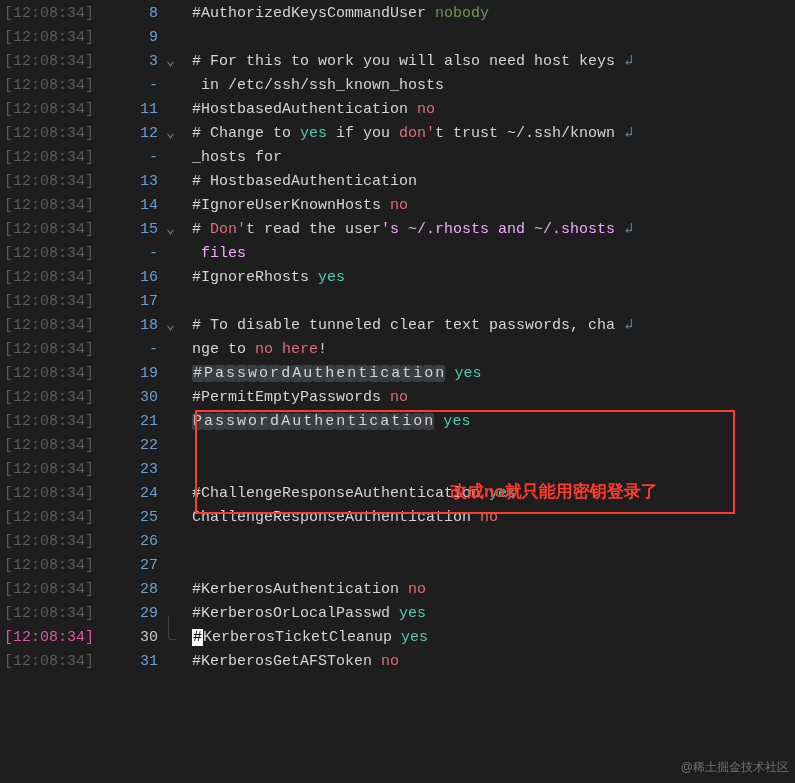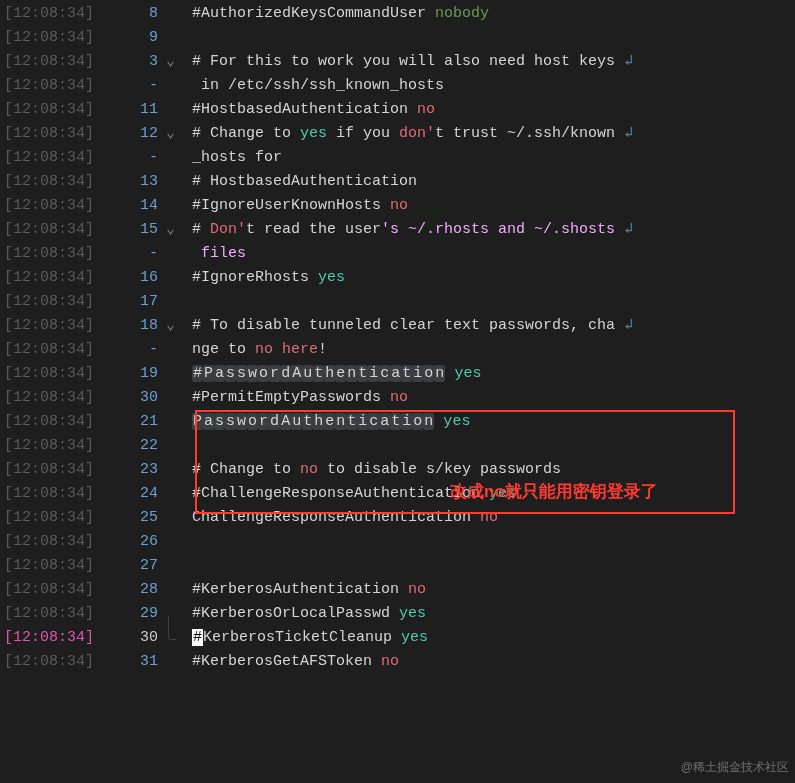--- a/index.html
+++ b/index.html
@@ -125,21 +125,21 @@
     <div class="line"><span class="ts">[12:08:34]</span><span class="ln">15</span><span class="gut"><span class="fold">⌄</span></span><span class="code"><span class="w"># </span><span class="r">Don'</span><span class="w">t read the user</span><span class="s">'s ~/.rhosts and ~/.shosts </span><span class="wrap-icon">↲</span></span></div>
     <div class="line"><span class="ts">[12:08:34]</span><span class="ln">-</span><span class="gut"><span class="vbar"></span></span><span class="code"><span class="s"> files</span></span></div>
     <div class="line"><span class="ts">[12:08:34]</span><span class="ln">16</span><span class="gut"></span><span class="code"><span class="w">#IgnoreRhosts </span><span class="y">yes</span></span></div>
     <div class="line"><span class="ts">[12:08:34]</span><span class="ln">17</span><span class="gut"></span><span class="code"></span></div>
     <div class="line"><span class="ts">[12:08:34]</span><span class="ln">18</span><span class="gut"><span class="fold">⌄</span></span><span class="code"><span class="w"># To disable tunneled clear text passwords, cha </span><span class="wrap-icon">↲</span></span></div>
     <div class="line"><span class="ts">[12:08:34]</span><span class="ln">-</span><span class="gut"><span class="vbar"></span></span><span class="code"><span class="w">nge to </span><span class="r">no here</span><span class="w">!</span></span></div>
     <div class="line"><span class="ts">[12:08:34]</span><span class="ln">19</span><span class="gut"></span><span class="code"><span class="w hl">#</span><span class="w hl">P</span><span class="w hl">a</span><span class="w hl">s</span><span class="w hl">s</span><span class="w hl">w</span><span class="w hl">o</span><span class="w hl">r</span><span class="w hl">d</span><span class="w hl">A</span><span class="w hl">u</span><span class="w hl">t</span><span class="w hl">h</span><span class="w hl">e</span><span class="w hl">n</span><span class="w hl">t</span><span class="w hl">i</span><span class="w hl">c</span><span class="w hl">a</span><span class="w hl">t</span><span class="w hl">i</span><span class="w hl">o</span><span class="w hl">n</span><span class="w"> </span><span class="y">y</span><span class="y">e</span><span class="y">s</span></span></div>
     <div class="line"><span class="ts">[12:08:34]</span><span class="ln">30</span><span class="gut"></span><span class="code"><span class="w">#PermitEmptyPasswords </span><span class="r">no</span></span></div>
     <div class="line"><span class="ts">[12:08:34]</span><span class="ln">21</span><span class="gut"></span><span class="code"><span class="w hl">P</span><span class="w hl">a</span><span class="w hl">s</span><span class="w hl">s</span><span class="w hl">w</span><span class="w hl">o</span><span class="w hl">r</span><span class="w hl">d</span><span class="w hl">A</span><span class="w hl">u</span><span class="w hl">t</span><span class="w hl">h</span><span class="w hl">e</span><span class="w hl">n</span><span class="w hl">t</span><span class="w hl">i</span><span class="w hl">c</span><span class="w hl">a</span><span class="w hl">t</span><span class="w hl">i</span><span class="w hl">o</span><span class="w hl">n</span><span class="w"> </span><span class="y">y</span><span class="y">e</span><span class="y">s</span></span></div>
     <div class="line"><span class="ts">[12:08:34]</span><span class="ln">22</span><span class="gut"></span><span class="code"></span></div>
-    <div class="line"><span class="ts">[12:08:34]</span><span class="ln">23</span><span class="gut"></span><span class="code"><span class="w"># Change to </span><span class="r">no</span><span class="w"> to disable s/key passwords</span></span></div>
+    <div class="line"><span class="ts">[12:08:34]</span><span class="ln">23</span><span class="gut"></span></div>
     <div class="line"><span class="ts">[12:08:34]</span><span class="ln">24</span><span class="gut"></span><span class="code"><span class="w">#ChallengeResponseAuthentication </span><span class="y">yes</span></span></div>
     <div class="line"><span class="ts">[12:08:34]</span><span class="ln">25</span><span class="gut"></span><span class="code"><span class="w">ChallengeResponseAuthentication </span><span class="r">no</span></span></div>
     <div class="line"><span class="ts">[12:08:34]</span><span class="ln">26</span><span class="gut"></span><span class="code"></span></div>
     <div class="line"><span class="ts">[12:08:34]</span><span class="ln">27</span><span class="gut"></span></div>
     <div class="line"><span class="ts">[12:08:34]</span><span class="ln">28</span><span class="gut"></span><span class="code"><span class="w">#KerberosAuthentication </span><span class="r">no</span></span></div>
     <div class="line"><span class="ts">[12:08:34]</span><span class="ln">29</span><span class="gut"></span><span class="code"><span class="w">#KerberosOrLocalPasswd </span><span class="y">yes</span></span></div>
     <div class="line"><span class="ts ts-hl">[12:08:34]</span><span class="ln ln-cur">30</span><span class="gut"></span><span class="code"><span class="cur-char">#</span><span class="w">KerberosTicketCleanup </span><span class="y">yes</span></span></div>
     <div class="line"><span class="ts">[12:08:34]</span><span class="ln">31</span><span class="gut"><span class="lcorner"></span></span><span class="code"><span class="w">#KerberosGetAFSToken </span><span class="r">no</span></span></div>
   </div>
 

